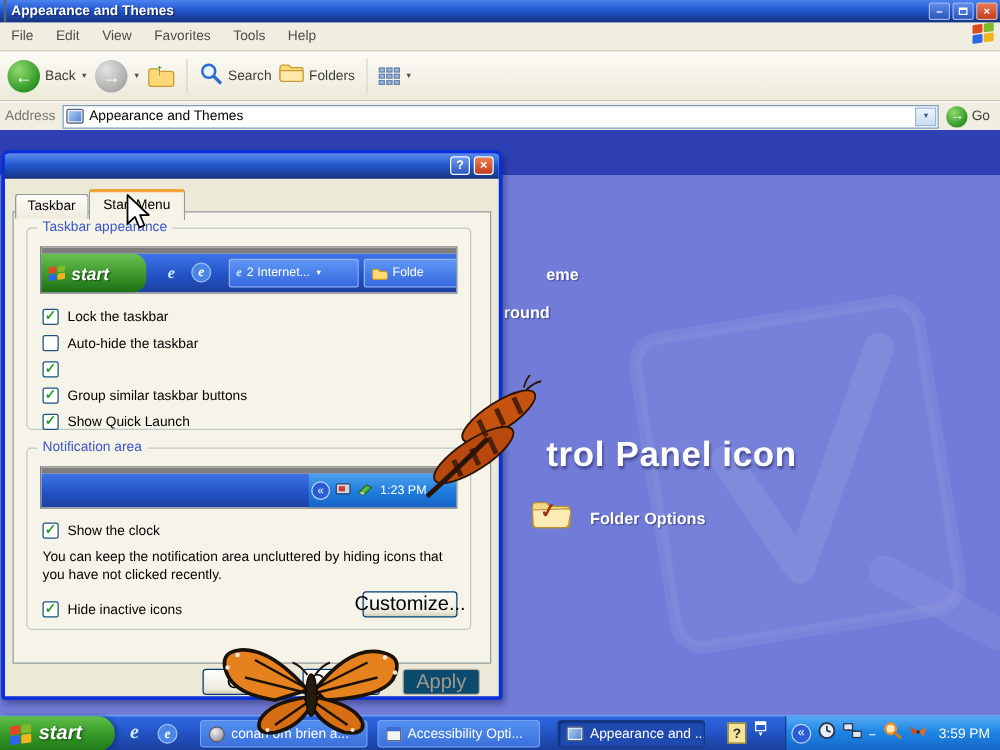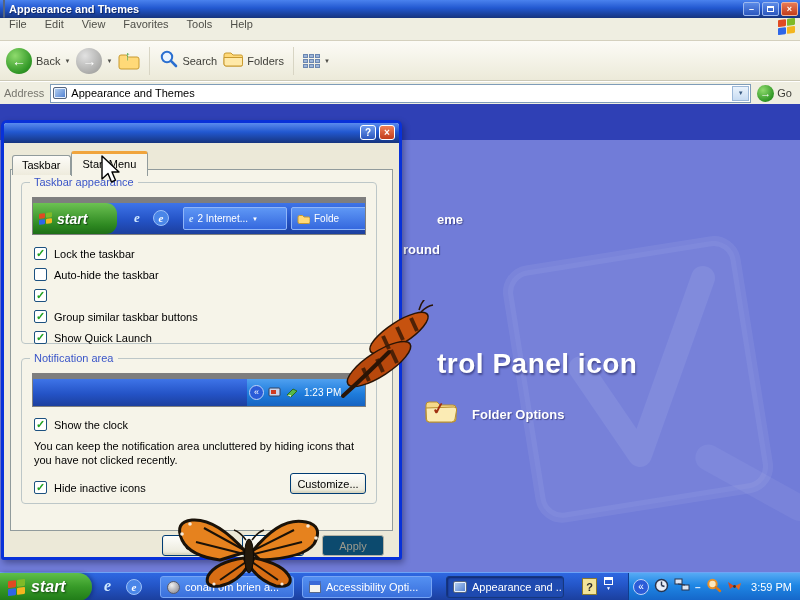--- a/index.html
+++ b/index.html
@@ -14,21 +14,21 @@
   .titlebar .ttext{color:#fff;font-size:11px;font-weight:bold;margin-left:4px;
     text-shadow:1px 1px 1px #10255E;white-space:nowrap;}
   .winbtns{position:absolute;right:2px;top:2px;display:flex;gap:2px;}
   .wbtn{width:17px;height:14px;border-radius:2px;border:1px solid #9DB9EF;
     background:linear-gradient(#5C8BE8,#2B56BE);color:#fff;font-size:9px;font-weight:bold;
     display:flex;align-items:center;justify-content:center;line-height:1;}
   .wbtn.close{background:linear-gradient(#E87A55,#C23D1C);border-color:#F0B49A;}
   .rstbox{width:7px;height:6px;border:1px solid #fff;border-top:2px solid #fff;}
 
   .menubar{position:absolute;left:0;top:18px;width:800px;height:23px;z-index:4;
-    background:#EFEEE1;border-bottom:1px solid #D4D0BE;display:flex;}
+    background:#EFEEE1;border-bottom:1px solid #D4D0BE;display:flex;align-items:center;}
   .menubar .mitem{font-size:11px;color:#4E4E48;padding:0 9px;}
   .menulogo{position:absolute;right:5px;top:1px;}
 
   .toolbar{position:absolute;left:0;top:41px;width:800px;height:40px;z-index:4;
     background:linear-gradient(#FCFBF6,#ECEAD9);border-bottom:1px solid #CBC8B6;
     display:flex;align-items:center;gap:6px;padding:0 6px;}
   .tbgroup{display:flex;align-items:center;gap:4px;}
   .circ{width:26px;height:26px;border-radius:50%;display:flex;align-items:center;
     justify-content:center;color:#fff;font-size:14px;font-weight:bold;}
   .circ.back{background:radial-gradient(circle at 35% 30%,#8FDB6D,#2F9625 70%,#1B6F16);}
@@ -104,21 +104,21 @@
     display:flex;align-items:center;gap:4px;padding:0 5px;white-space:nowrap;overflow:hidden;}
   .qlicon{position:absolute;top:7px;width:16px;height:16px;border-radius:50%;
     display:flex;align-items:center;justify-content:center;
     font-family:"Liberation Serif",serif;font-weight:bold;font-style:italic;}
   .chkrow{position:absolute;left:12px;display:flex;align-items:center;gap:7px;height:15px;}
   .chk{width:13px;height:13px;border:1px solid #1C5180;background:#fff;border-radius:2px;
     color:#21A121;font-size:11px;font-weight:bold;line-height:11px;text-align:center;}
   .chklabel{font-size:11px;color:#000;}
   .desc{position:absolute;font-size:11px;color:#000;line-height:14px;}
   .xpbtn{position:absolute;height:21px;border:1px solid #003C74;border-radius:3px;
-    background:linear-gradient(#FEFEFB,#E9E7D8);font-size:11px;color:#000;
+    background:linear-gradient(#FEFEFB,#E9E7D8);font-size:16px;color:#000;
     display:flex;align-items:center;justify-content:center;
     font-family:"Liberation Sans",sans-serif;box-shadow:inset 0 -2px 2px rgba(160,150,110,.25);}
   .xpbtn.disabled{border-color:#B5B2A4;color:#9C9A8C;background:#0c4a6e;box-shadow:none;}
   .pv2-tray{position:absolute;right:0;top:5px;bottom:0;width:118px;
     background:linear-gradient(#4FA0F0,#1E7CDB 55%,#1663C2);display:flex;align-items:center;
     gap:4px;padding-left:2px;}
   .pv2-chev{width:15px;height:15px;border-radius:50%;background:#2B5CD8;border:1px solid #BFD4F8;
     color:#fff;font-size:9px;display:flex;align-items:center;justify-content:center;line-height:1;}
   .pv2-time{color:#fff;font-size:10px;margin-left:2px;}
 

